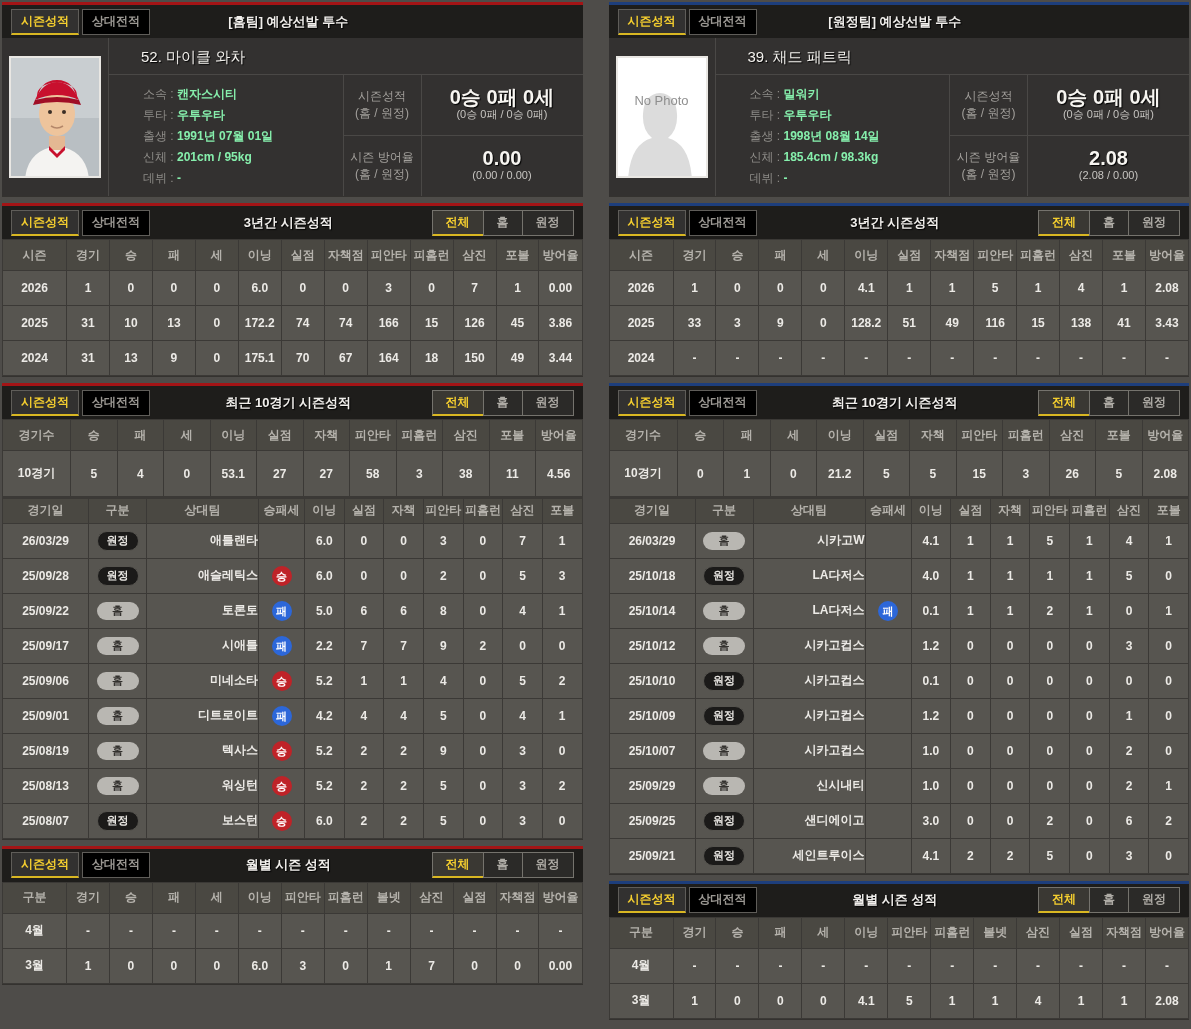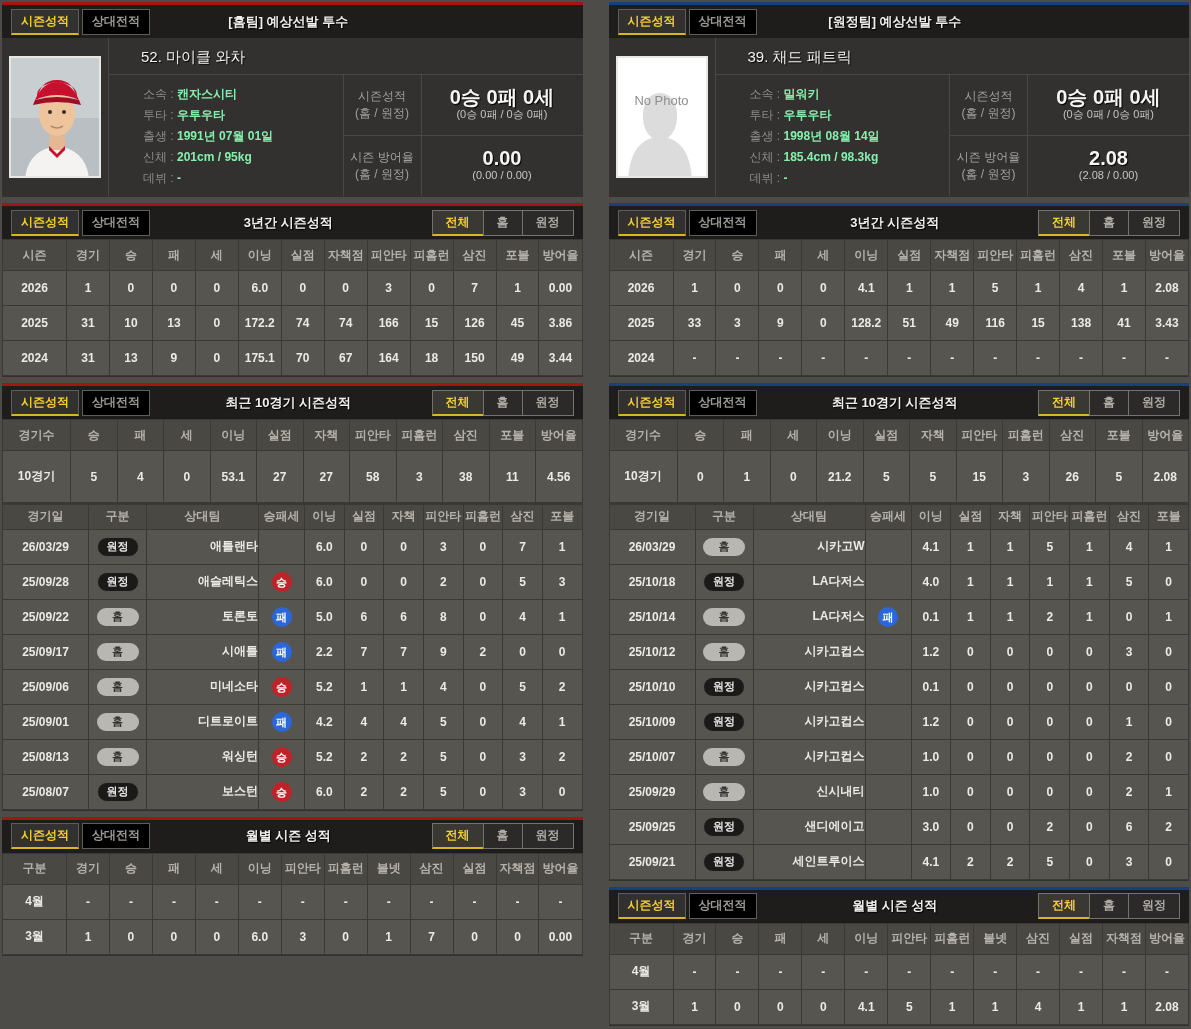--- a/index.html
+++ b/index.html
@@ -22,21 +22,21 @@
   .filters{display:flex;z-index:1}
   .fbtn{font-size:12px;font-weight:bold;color:#aeaba5;border:1px solid #75736d;background:#2b2a28;padding:3px 13px 4px;margin-left:-1px;cursor:pointer}
   .fbtn.active{color:var(--tab-active);background:#3a3833;border-bottom:2px solid #d9b722;padding-bottom:2px}
   
   table{width:100%;border-collapse:collapse;table-layout:fixed}
   th,td{border:1px solid var(--cell-border);text-align:center;font-size:12px;font-weight:bold}
   th{height:31px;background:var(--head-bg);color:var(--head-text)}
   td{height:35px;background:var(--card-bg);color:var(--cell-text)}
   .t-3y th:nth-child(1){width:64px}
   .t-sum th:nth-child(1){width:68px}
-  .t-sum td{height:52px}
+  .t-sum td{height:46px}
   .t-log{border-top:2px solid var(--cell-border)}
   .t-log th{height:25px}
   .t-log th:nth-child(1){width:86px}.t-log th:nth-child(2){width:58px}
   .t-log th:nth-child(3){width:112px}.t-log th:nth-child(4){width:46px}
   .t-log td:nth-child(3){text-align:right;padding-left:14px}
   .t-mon th:nth-child(1){width:64px}
   .pill{display:inline-block;min-width:42px;padding:3px 0 4px;border-radius:12px;font-size:11px;font-weight:bold;line-height:1}
   .pill-home{background:#b9b7b2;color:#33312e}
   .pill-away{background:#1b1a19;color:#e8e6e2;border:1px solid #56544f}
   .circle{display:inline-block;width:20px;height:20px;line-height:20px;border-radius:50%;font-size:11px;font-weight:bold;color:#fff}
@@ -351,20 +351,33 @@
               <td><span class="circle c-lose">패</span></td>
               <td>4.2</td>
               <td>4</td>
               <td>4</td>
               <td>5</td>
               <td>0</td>
               <td>4</td>
               <td>1</td>
             </tr>
             <tr>
+              <td>25/08/19</td>
+              <td><span class="pill pill-home">홈</span></td>
+              <td>텍사스</td>
+              <td><span class="circle c-win">승</span></td>
+              <td>5.2</td>
+              <td>2</td>
+              <td>2</td>
+              <td>9</td>
+              <td>0</td>
+              <td>3</td>
+              <td>0</td>
+            </tr>
+            <tr>
               <td>25/08/13</td>
               <td><span class="pill pill-home">홈</span></td>
               <td>워싱턴</td>
               <td><span class="circle c-win">승</span></td>
               <td>5.2</td>
               <td>2</td>
               <td>2</td>
               <td>5</td>
               <td>0</td>
               <td>3</td>

